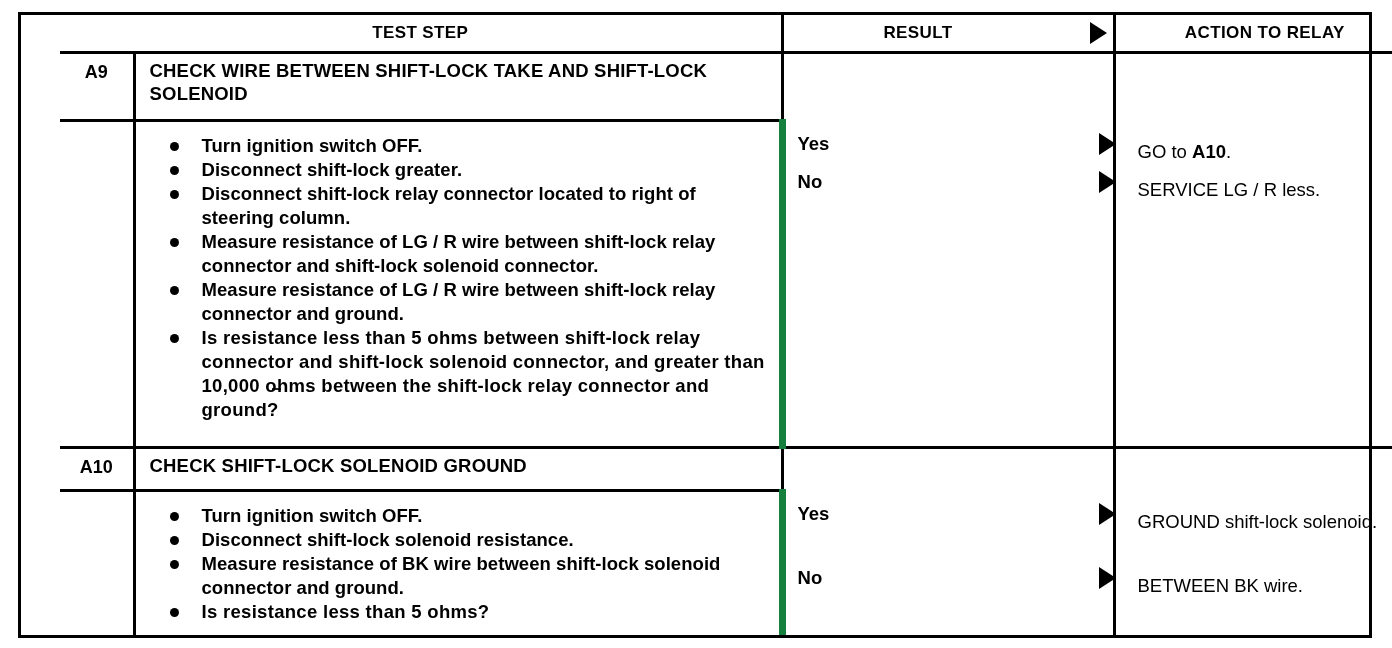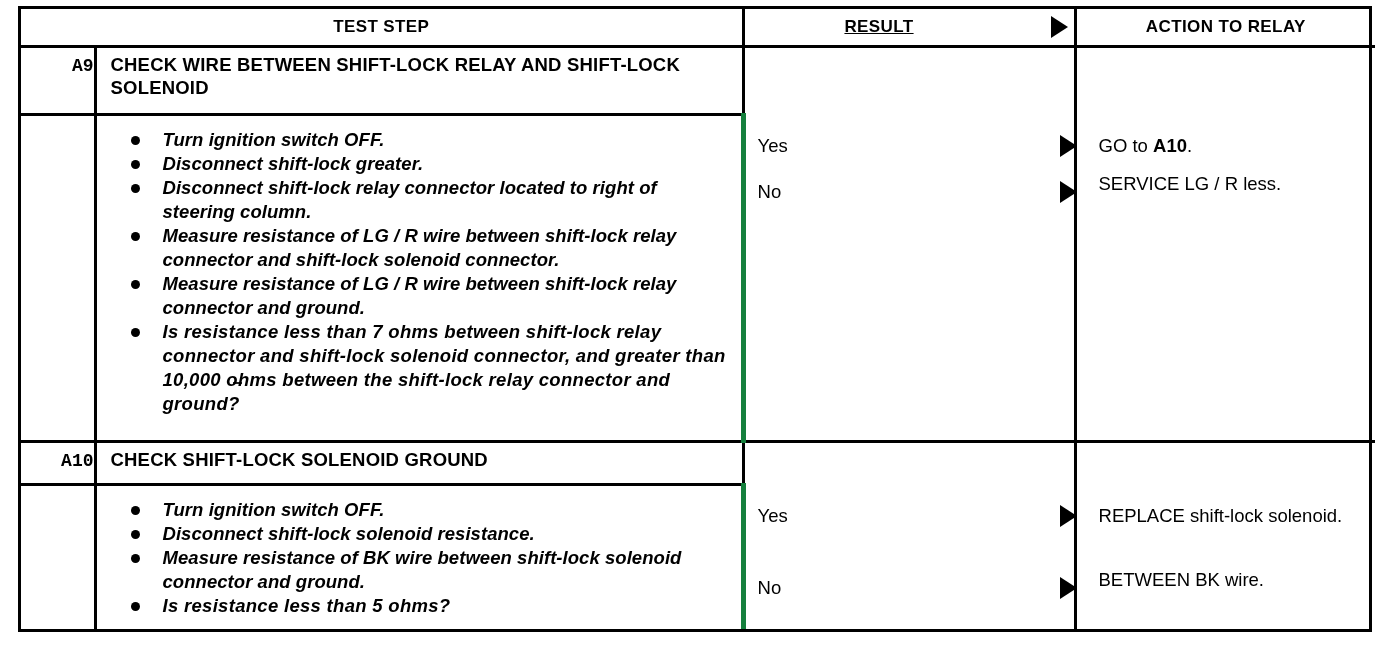--- a/index.html
+++ b/index.html
@@ -19,27 +19,28 @@
     position: relative;
     width: 1392px;
     height: 648px;
     background: #ffffff;
   }
 
   
   .dtable {
     position: absolute;
     left: 18px;
-    top: 6px;
+    top: 12px;
     width: 1354px;
     height: 626px;
     box-sizing: border-box;
     border: 3px solid #000;
     border-collapse: collapse;
     background: #fff;
+    padding-left: 39px;
   }
 
   .dtable table {
     width: 100%;
     height: 100%;
     border-collapse: collapse;
     table-layout: fixed;
   }
 
   
@@ -62,21 +63,20 @@
   .hdr .h-result { border-right: 3px solid #000; position: relative; }
 
   .hdr .h-result .label-wrap {
     display: block;
     position: relative;
     width: 100%;
   }
   .hdr .h-result .res-text {
     display: inline-block;
     transform: translateX(-30px);
-    text-decoration: underline;
   }
 
   
   .tri {
     display: inline-block;
     width: 0;
     height: 0;
     border-top: 11px solid transparent;
     border-bottom: 11px solid transparent;
     border-left: 17px solid #000;
@@ -88,26 +88,25 @@
     top: 50%;
     transform: translateY(-50%);
   }
 
   
   .titlerow td {
     vertical-align: top;
     padding: 6px 0 8px 0;
   }
   .titlerow .t-id {
-    text-align: right;
+    text-align: center;
     font-weight: bold;
     font-size: 18px;
     border-right: 3px solid #000;
     padding-top: 8px;
-    font-family: Liberation Mono, monospace;
   }
   .titlerow .t-step {
     font-weight: bold;
     font-size: 18.5px;
     line-height: 1.24;
     letter-spacing: 0.2px;
     padding-left: 14px;
     padding-right: 10px;
     border-right: 3px solid #000;
   }
@@ -118,21 +117,21 @@
 
   
   .toprule td { border-top: 3px solid #000; }
 
   
   .bodyrow td {
     vertical-align: top;
     padding-top: 12px;
   }
   .bodyrow .b-id    { border-right: 3px solid #000; }
-  .bodyrow .b-step  { border-right: 5px solid #15803d; padding-left: 14px; font-style: italic; }
+  .bodyrow .b-step  { border-right: 7px solid #15803d; padding-left: 14px; }
   .bodyrow .b-result{ border-right: 3px solid #000; position: relative; padding-left: 12px; }
   .bodyrow .b-action{ padding-left: 14px; }
 
   
   ul.steps {
     list-style: none;
     margin: 0;
     padding: 0 8px 0 18px;
   }
   ul.steps li {
@@ -173,24 +172,23 @@
 
   
   .res-list {
     margin: 0;
     padding: 0;
     list-style: none;
   }
   .res-list li {
     position: relative;
     font-size: 18.5px;
-    font-weight: normal;
+    font-weight: bold;
     line-height: 1.3;
     height: 38px;
-    margin-top: 8px;
   }
   .res-list li .tri-row {
     position: absolute;
     right: -4px;
     top: 1px;
   }
 
   
   .act-list {
     margin: 8px;
@@ -224,21 +222,21 @@
           <span class="label-wrap">
             <span class="res-text">RESULT</span>
           </span>
           <span class="tri tri-hdr"></span>
         </td>
         <td class="h-action">ACTION TO RELAY</td>
       </tr>
 
       <tr class="titlerow">
         <td class="t-id">A9</td>
-        <td class="t-step">CHECK WIRE BETWEEN SHIFT-LOCK RELAY AND SHIFT-LOCK SOLENOID</td>
+        <td class="t-step">CHECK WIRE BETWEEN SHIFT-LOCK TAKE AND SHIFT-LOCK SOLENOID</td>
         <td class="t-result"></td>
         <td class="t-action"></td>
       </tr>
 
       <tr class="bodyrow">
         <td class="b-id"></td>
         <td class="b-step">
           <ul class="steps">
             <li class="normal">
               <span class="bullet"></span>
@@ -256,21 +254,21 @@
               <span class="bullet"></span>
               <span>Measure resistance of LG / R wire between shift-lock relay connector and shift-lock solenoid connector.</span>
             </li>
             <li class="normal">
               <span class="bullet"></span>
               <span>Measure resistance of LG / R wire between shift-lock relay connector and ground.</span>
             </li>
             <li class="strong">
               <span class="bullet"></span>
               <span class="stray-dash" style="top:62px"></span>
-              <span>Is resistance less than 7 ohms between shift-lock relay connector and shift-lock solenoid connector, and greater than 10,000 ohms between the shift-lock relay connector and ground?</span>
+              <span>Is resistance less than 5 ohms between shift-lock relay connector and shift-lock solenoid connector, and greater than 10,000 ohms between the shift-lock relay connector and ground?</span>
             </li>
           </ul>
         </td>
 
         <td class="b-result">
           <ul class="res-list">
             <li>
               <span>Yes</span>
               <span class="tri tri-row"></span>
             </li>
@@ -332,21 +330,21 @@
             <li>
               <span>No</span>
               <span class="tri tri-row"></span>
             </li>
           </ul>
         </td>
 
         <td class="b-action">
           <ul class="act-list">
             <li style="height:64px">
-              <span>REPLACE shift-lock solenoid.</span>
+              <span>GROUND shift-lock solenoid.</span>
             </li>
             <li>
               <span>BETWEEN BK wire.</span>
             </li>
           </ul>
         </td>
       </tr>
 
     </tbody>
       </table>

